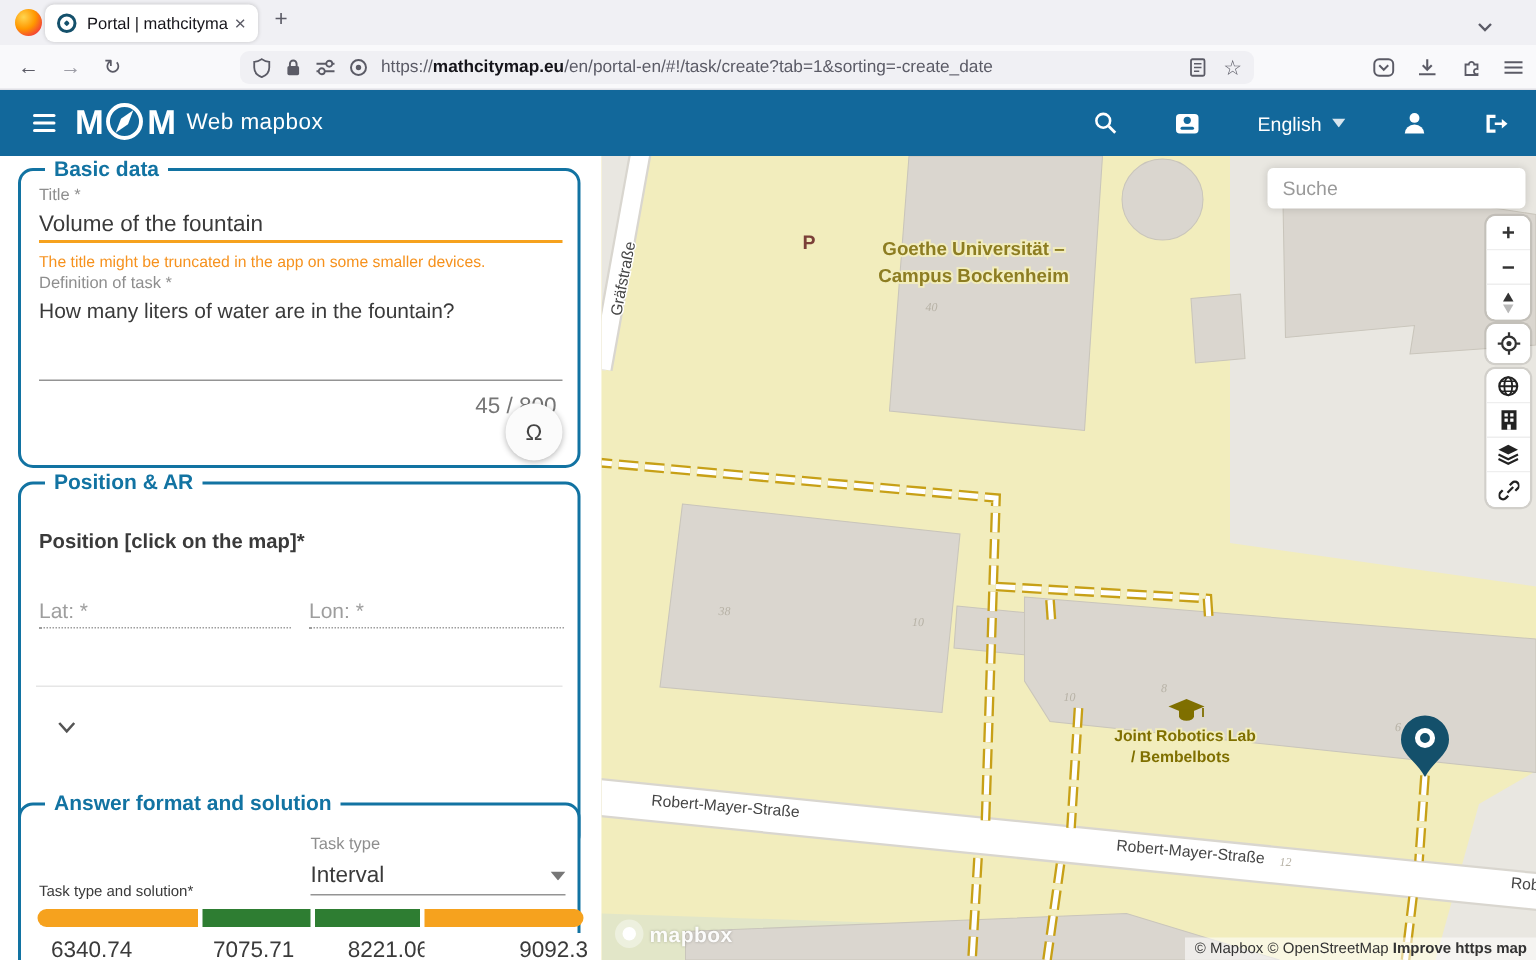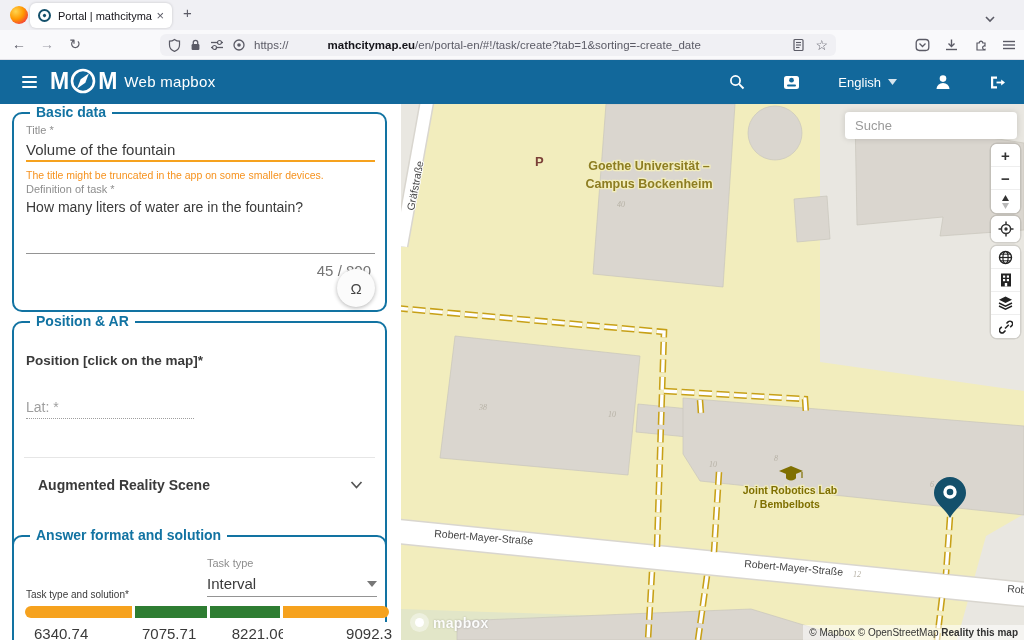--- a/index.html
+++ b/index.html
@@ -18,21 +18,21 @@
   .tab-close { font-size:13px; color:#5b5b66; margin-left:4px; }
   .newtab { position:absolute; left:183px; top:4px; font-size:15px; color:#5b5b66; }
   .tabs-chevron { position:absolute; right:28px; top:9px; }
 
   .urlbar { position:absolute; left:0; top:30px; width:1024px; height:30px; background:#f9f9fb; border-bottom:1px solid #e0e0e6; }
   .navbtn { position:absolute; top:6px; font-size:14px; color:#5b5b66; width:18px; text-align:center;}
   .url-field { position:absolute; left:160px; top:4px; width:676px; height:22px; background:#f0f0f4; border-radius:6px;
     display:flex; align-items:center; padding:0 8px; }
   .url-icons { display:flex; align-items:center; gap:8px; }
   .url-text { font-size:11.5px; color:#5b5b66; margin-left:8px; white-space:nowrap; overflow:hidden; flex:1;}
-  .url-text b { color:#15141a; font-weight:600;margin-left:39px; }
+  .url-text b { color:#15141a; font-weight:600; }
   .url-right { display:flex; align-items:center; gap:10px; margin-left:auto; }
   .chrome-right { position:absolute; right:8px; top:4px; display:flex; align-items:center; gap:14px; height:22px;}
   .ico { display:inline-block; vertical-align:middle; }
 
   
   .appbar { position:absolute; left:0; top:60px; width:1024px; height:44px; background:#12689B; }
   .burger { position:absolute; left:22px; top:16px; width:15px; }
   .burger div { height:2px; background:#fff; margin-bottom:3px; border-radius:1px;}
   .brand { position:absolute; left:50px; top:7px; display:flex; align-items:center; color:#fff; }
   .brand .m { font-size:23px; font-weight:bold; letter-spacing:-1px;}
@@ -247,23 +247,23 @@
       <span class="flabel" style="left:12px;top:69px">Definition of task *</span>
       <textarea id="task-textarea" style="">How many liters of water are in the fountain?</textarea>
       <span class="counter">45 / 800</span>
       <button class="omega-btn">Ω</button>
     </div>
 
     <div class="card" id="card-position">
       <span class="legend">Position &amp; AR</span>
       <span class="pos-label">Position [click on the map]*</span>
       <input class="coord" id="lat" placeholder="Lat: *" style="">
+      <input class="coord" id="lon" placeholder="Lon: *" style="">
       <div class="divider"></div>
       <div class="ar-row">
-        <span class="ar-label">Augmented Reality Scene</span>
         <svg width="13" height="8" viewBox="0 0 13 8">
             <polyline points="1.5,1 6.5,6.5 11.5,1" fill="none" stroke="#555" stroke-width="1.7"></polyline>
           </svg>
       </div>
     </div>
 
     <div class="card" id="card-answer">
       <span class="legend">Answer format and solution</span>
       <span class="type-label">Task type and solution*</span>
       <span class="tt-group-label">Task type</span>
@@ -433,16 +433,16 @@
       </button>
     </div>
 
     <div class="mb-logo">
       <span class="mb-circ"></span>
       <span class="mb-word">mapbox</span>
     </div>
     <div class="attribution">
       <span>© Mapbox</span>
       <span>© OpenStreetMap</span>
-      <b>Reality this map</b>
+      <b>Improve https map</b>
     </div>
   </div>
 </div>
 
 </body></html>

